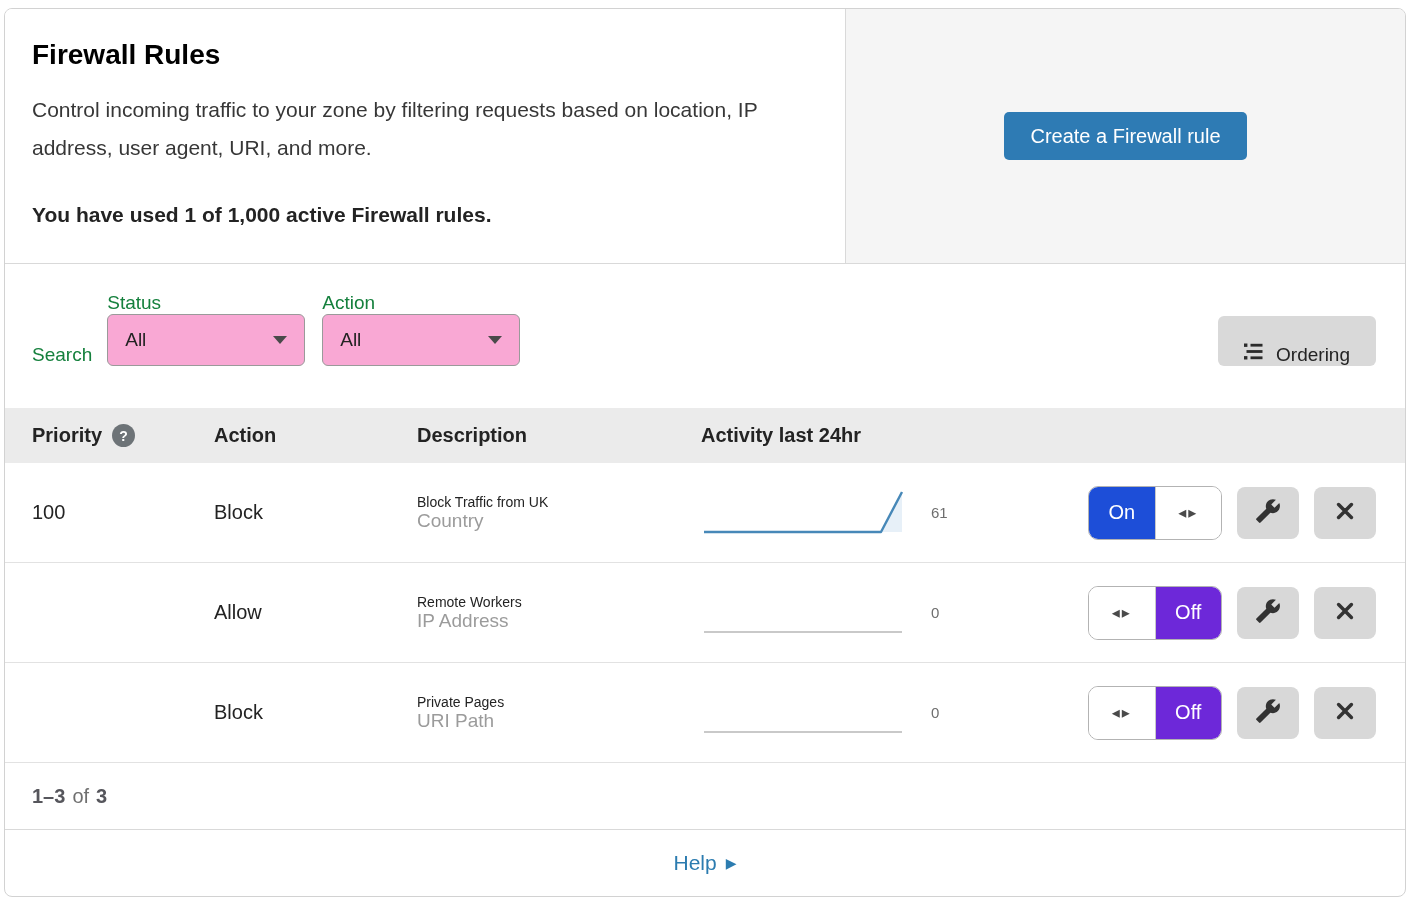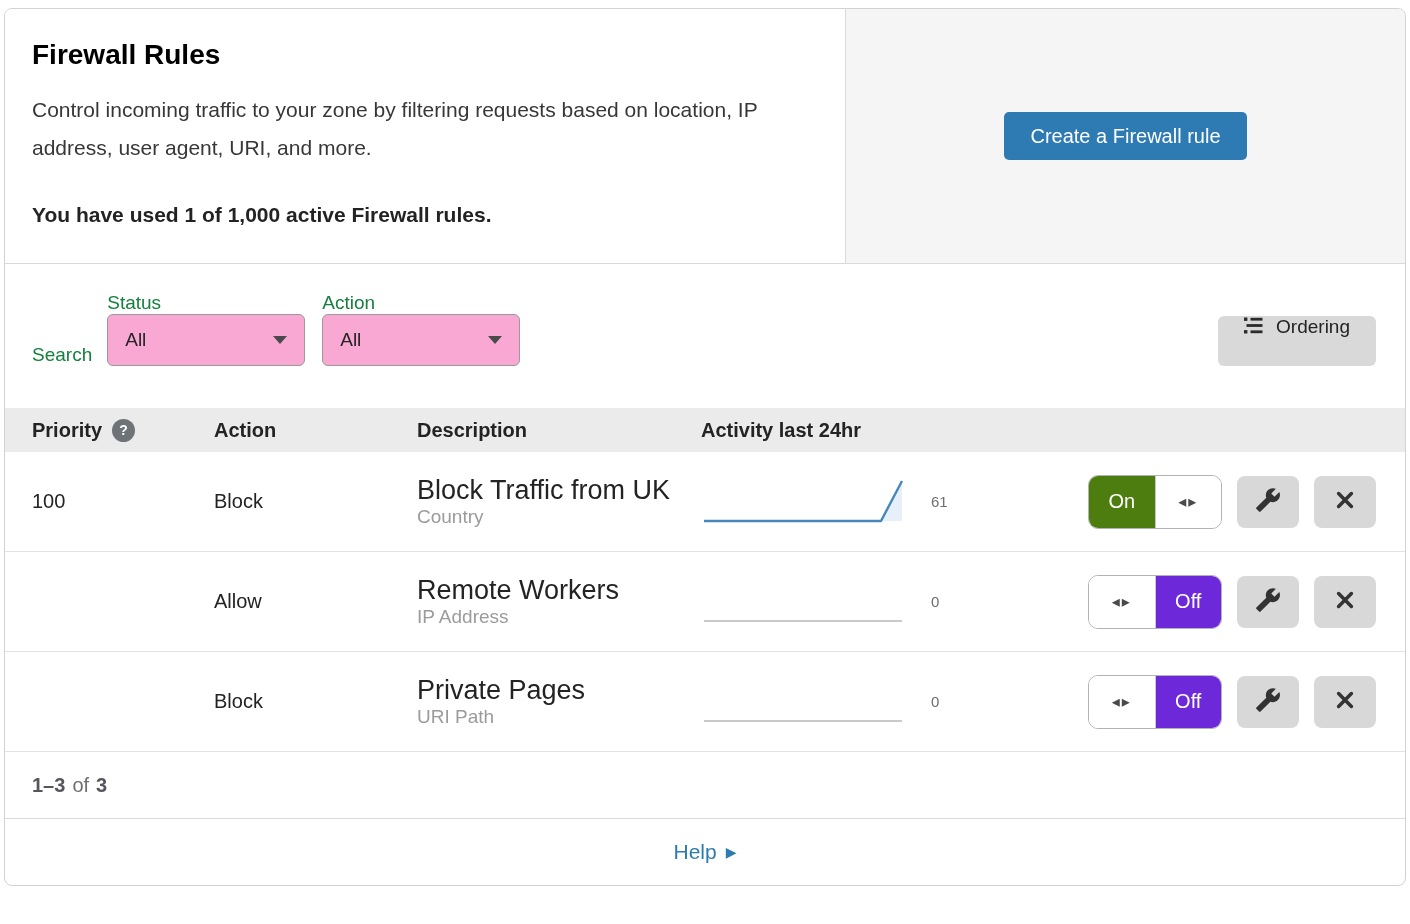--- a/index.html
+++ b/index.html
@@ -51,52 +51,52 @@
     display:flex; align-items:center; justify-content:space-between;
     padding:0 17px; font-size:19px; color:#232323; background:#f9a8d4; cursor:pointer;
   }
   .caret {
     width:0; height:0; border-left:7px solid transparent; border-right:7px solid transparent;
     border-top:8px solid #4a4a4a;
   }
   .spacer { flex:1; }
   .ordering-btn {
     height:50px; background:#d9d9d9; border:none; border-radius:6px;
-    display:flex; align-items:flex-start; gap:13px; padding:0 26px;
+    display:flex; align-items:flex-end; gap:13px; padding:0 26px;
     font-family:inherit; font-size:19px; color:#232323; cursor:pointer;
   }
 
   
   .trow {
     display:grid;
     grid-template-columns:182px 203px 284px 312px 1fr;
     align-items:center;
     padding:0 29px 0 27px;
   }
-  .thead { background:#ebebeb; height:44px; font-size:20px; font-weight:bold; }
+  .thead { background:#ebebeb; height:55px; font-size:20px; font-weight:bold; }
   .th { display:flex; align-items:center; gap:10px; }
   .qbadge {
     width:23px; height:23px; border-radius:50%; background:#6d7377;
     color:#fff; font-size:14px; font-weight:bold;
     display:flex; align-items:center; justify-content:center; cursor:pointer;
   }
   .drow { height:100px; border-bottom:1px solid #e2e2e2; font-size:20px; }
-  .cell-desc .dmain { font-size:27px; color:#232323; }
+  .cell-desc .dmain { font-size:14px; color:#232323; }
   .cell-desc .dsub { font-size:19px; color:#9b9b9b; }
   .cell-activity { display:flex; align-items:center; }
   .spark { width:205px; height:56px; }
   .count { font-size:15px; color:#6e6e6e; margin-left:25px; }
   .cell-controls { display:flex; justify-content:flex-end; align-items:center; gap:15px; }
 
   .toggle {
     width:134px; height:54px; border:1px solid #b3b3b3; border-radius:10px;
     display:flex; overflow:hidden; background:#fff; cursor:pointer;
   }
   .tseg { flex:1; display:flex; align-items:center; justify-content:center; font-size:20px; }
-  .tseg.green { background:#4d7c0f; color:#fff; }
+  .tseg.green { background:#1d4ed8; color:#fff; }
   .tseg.dark  { background:#6d28d9; color:#fff; }
   .tseg.white { background:#fff; color:#4a4a4a; }
   .tseg.white.right { border-left:1px solid #c9c9c9; }
   .tseg.white.left  { border-right:1px solid #c9c9c9; }
   .drag-glyph { font-size:16px; letter-spacing:2px; color:#4a4a4a; }
 
   .iconbtn {
     width:62px; height:52px; background:#d8d8d8; border:none; border-radius:8px;
     display:flex; align-items:center; justify-content:center; cursor:pointer;
   }

